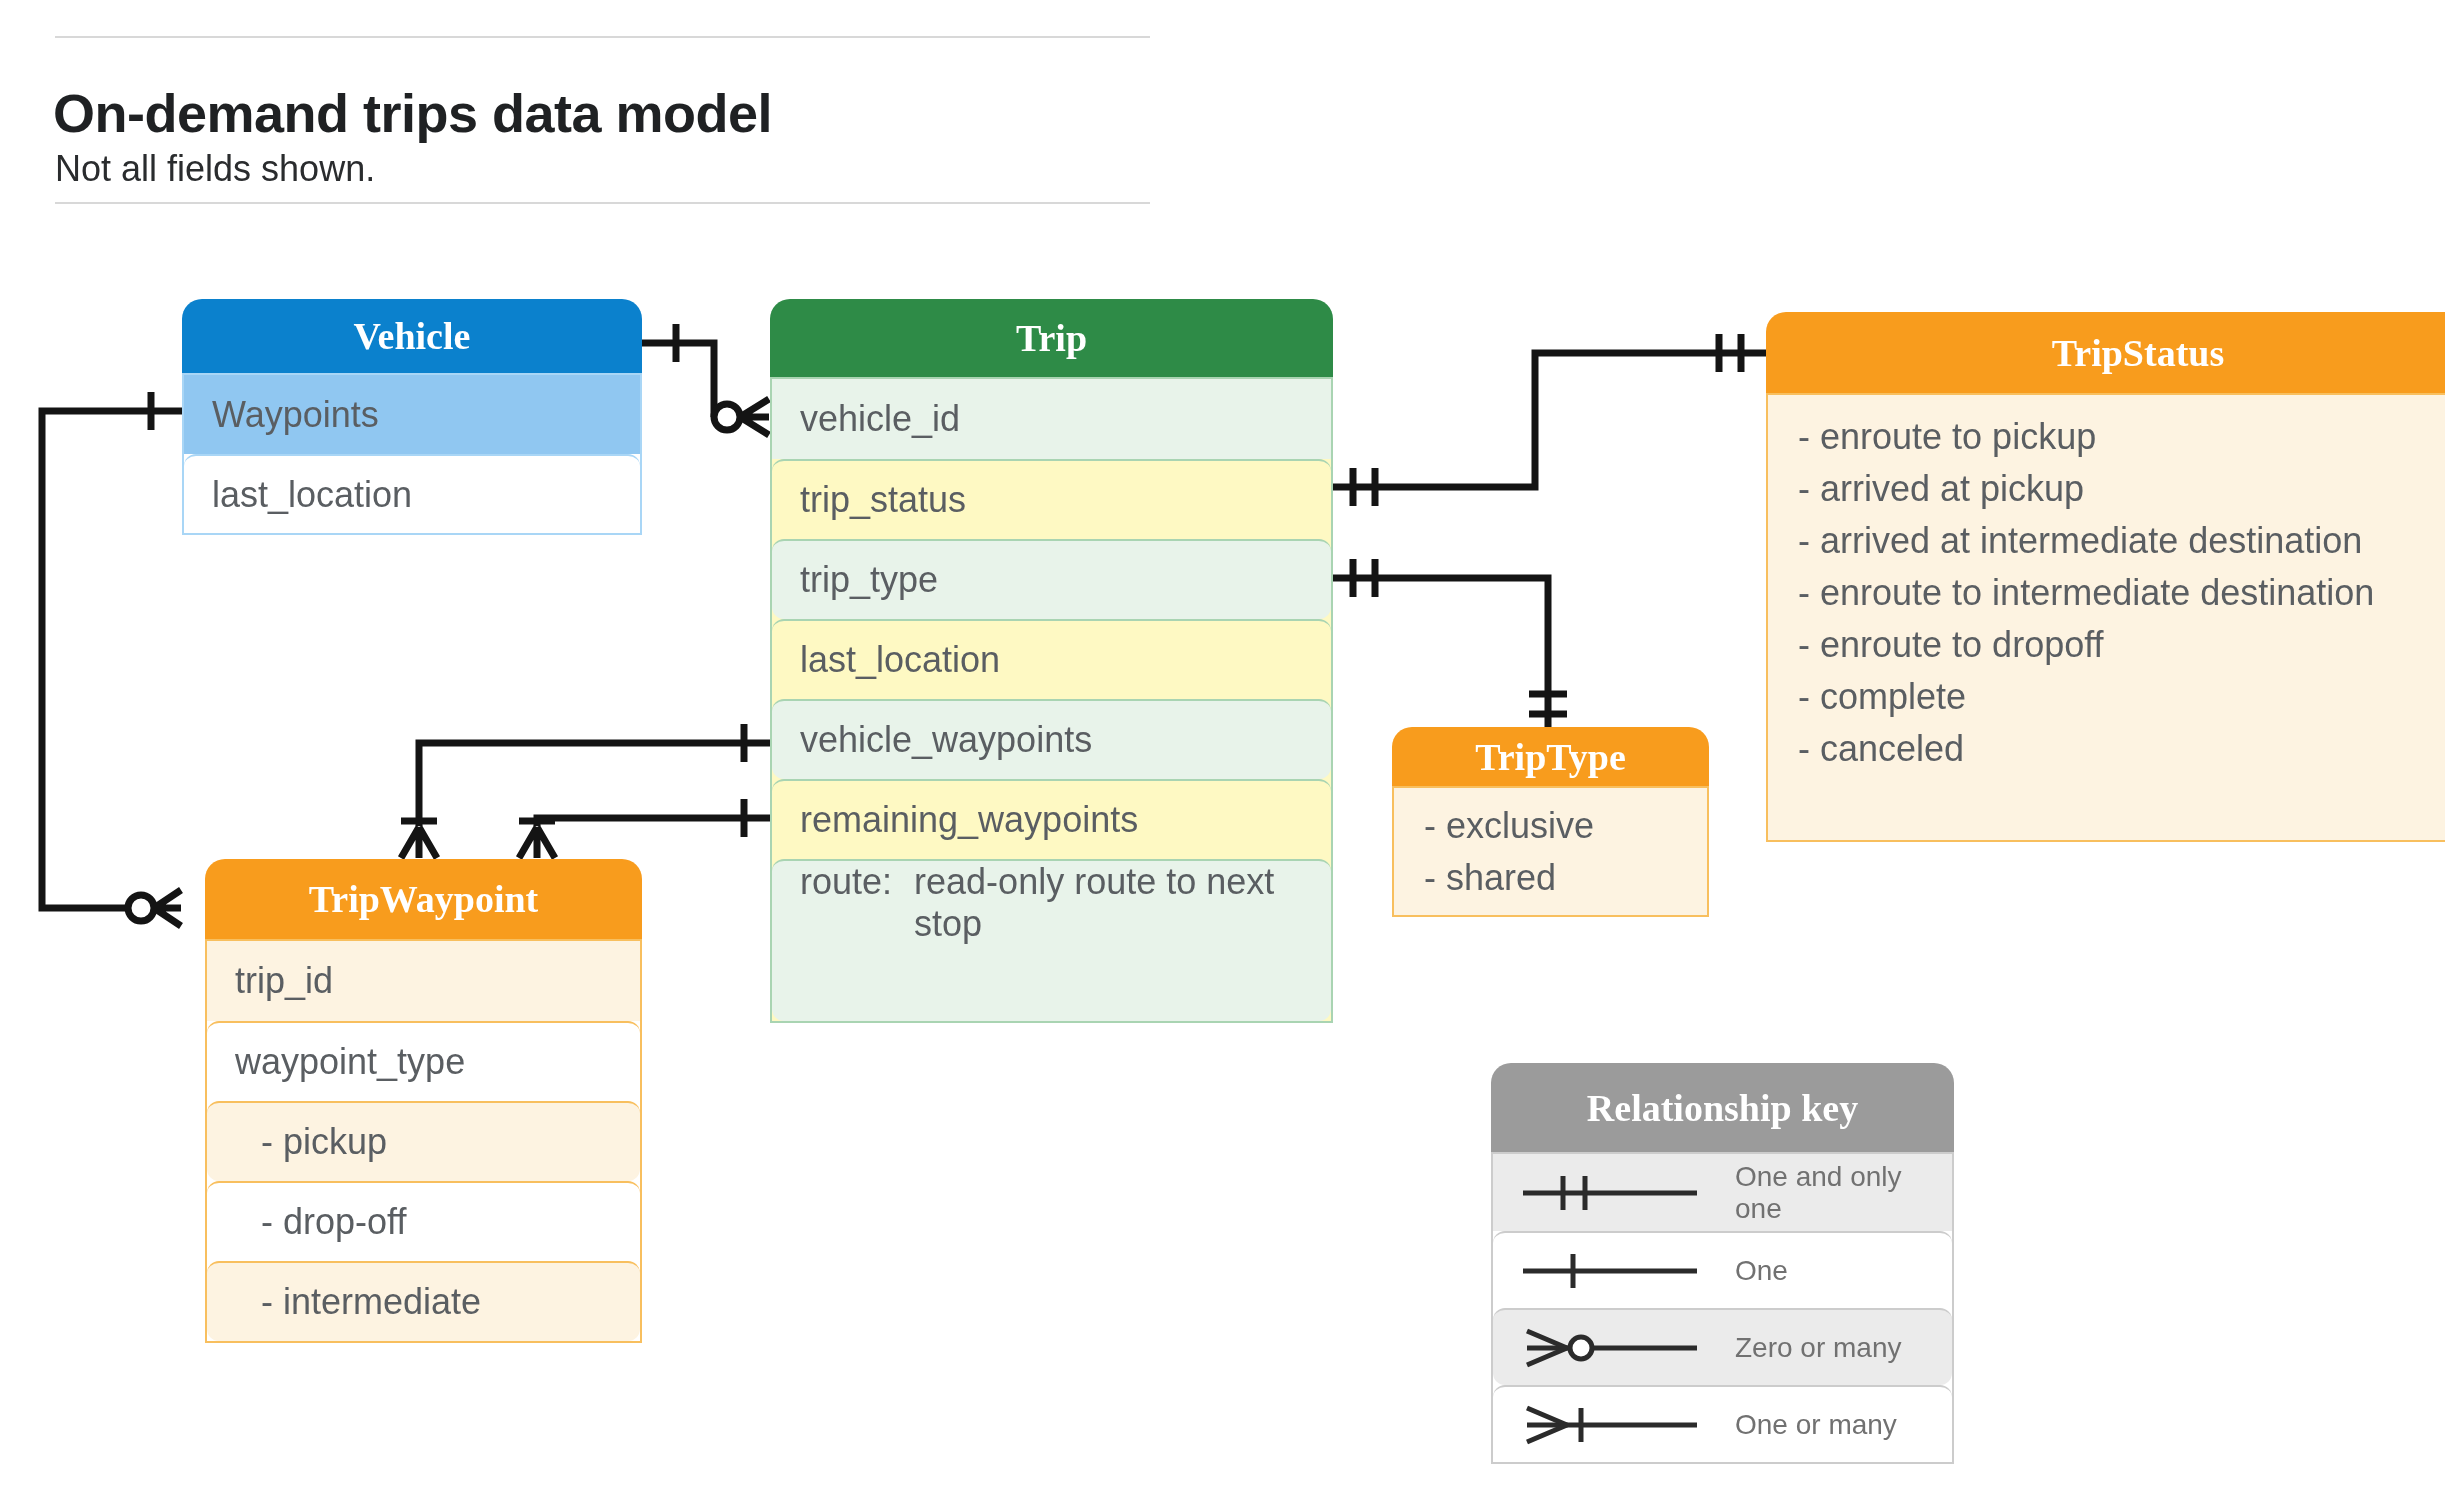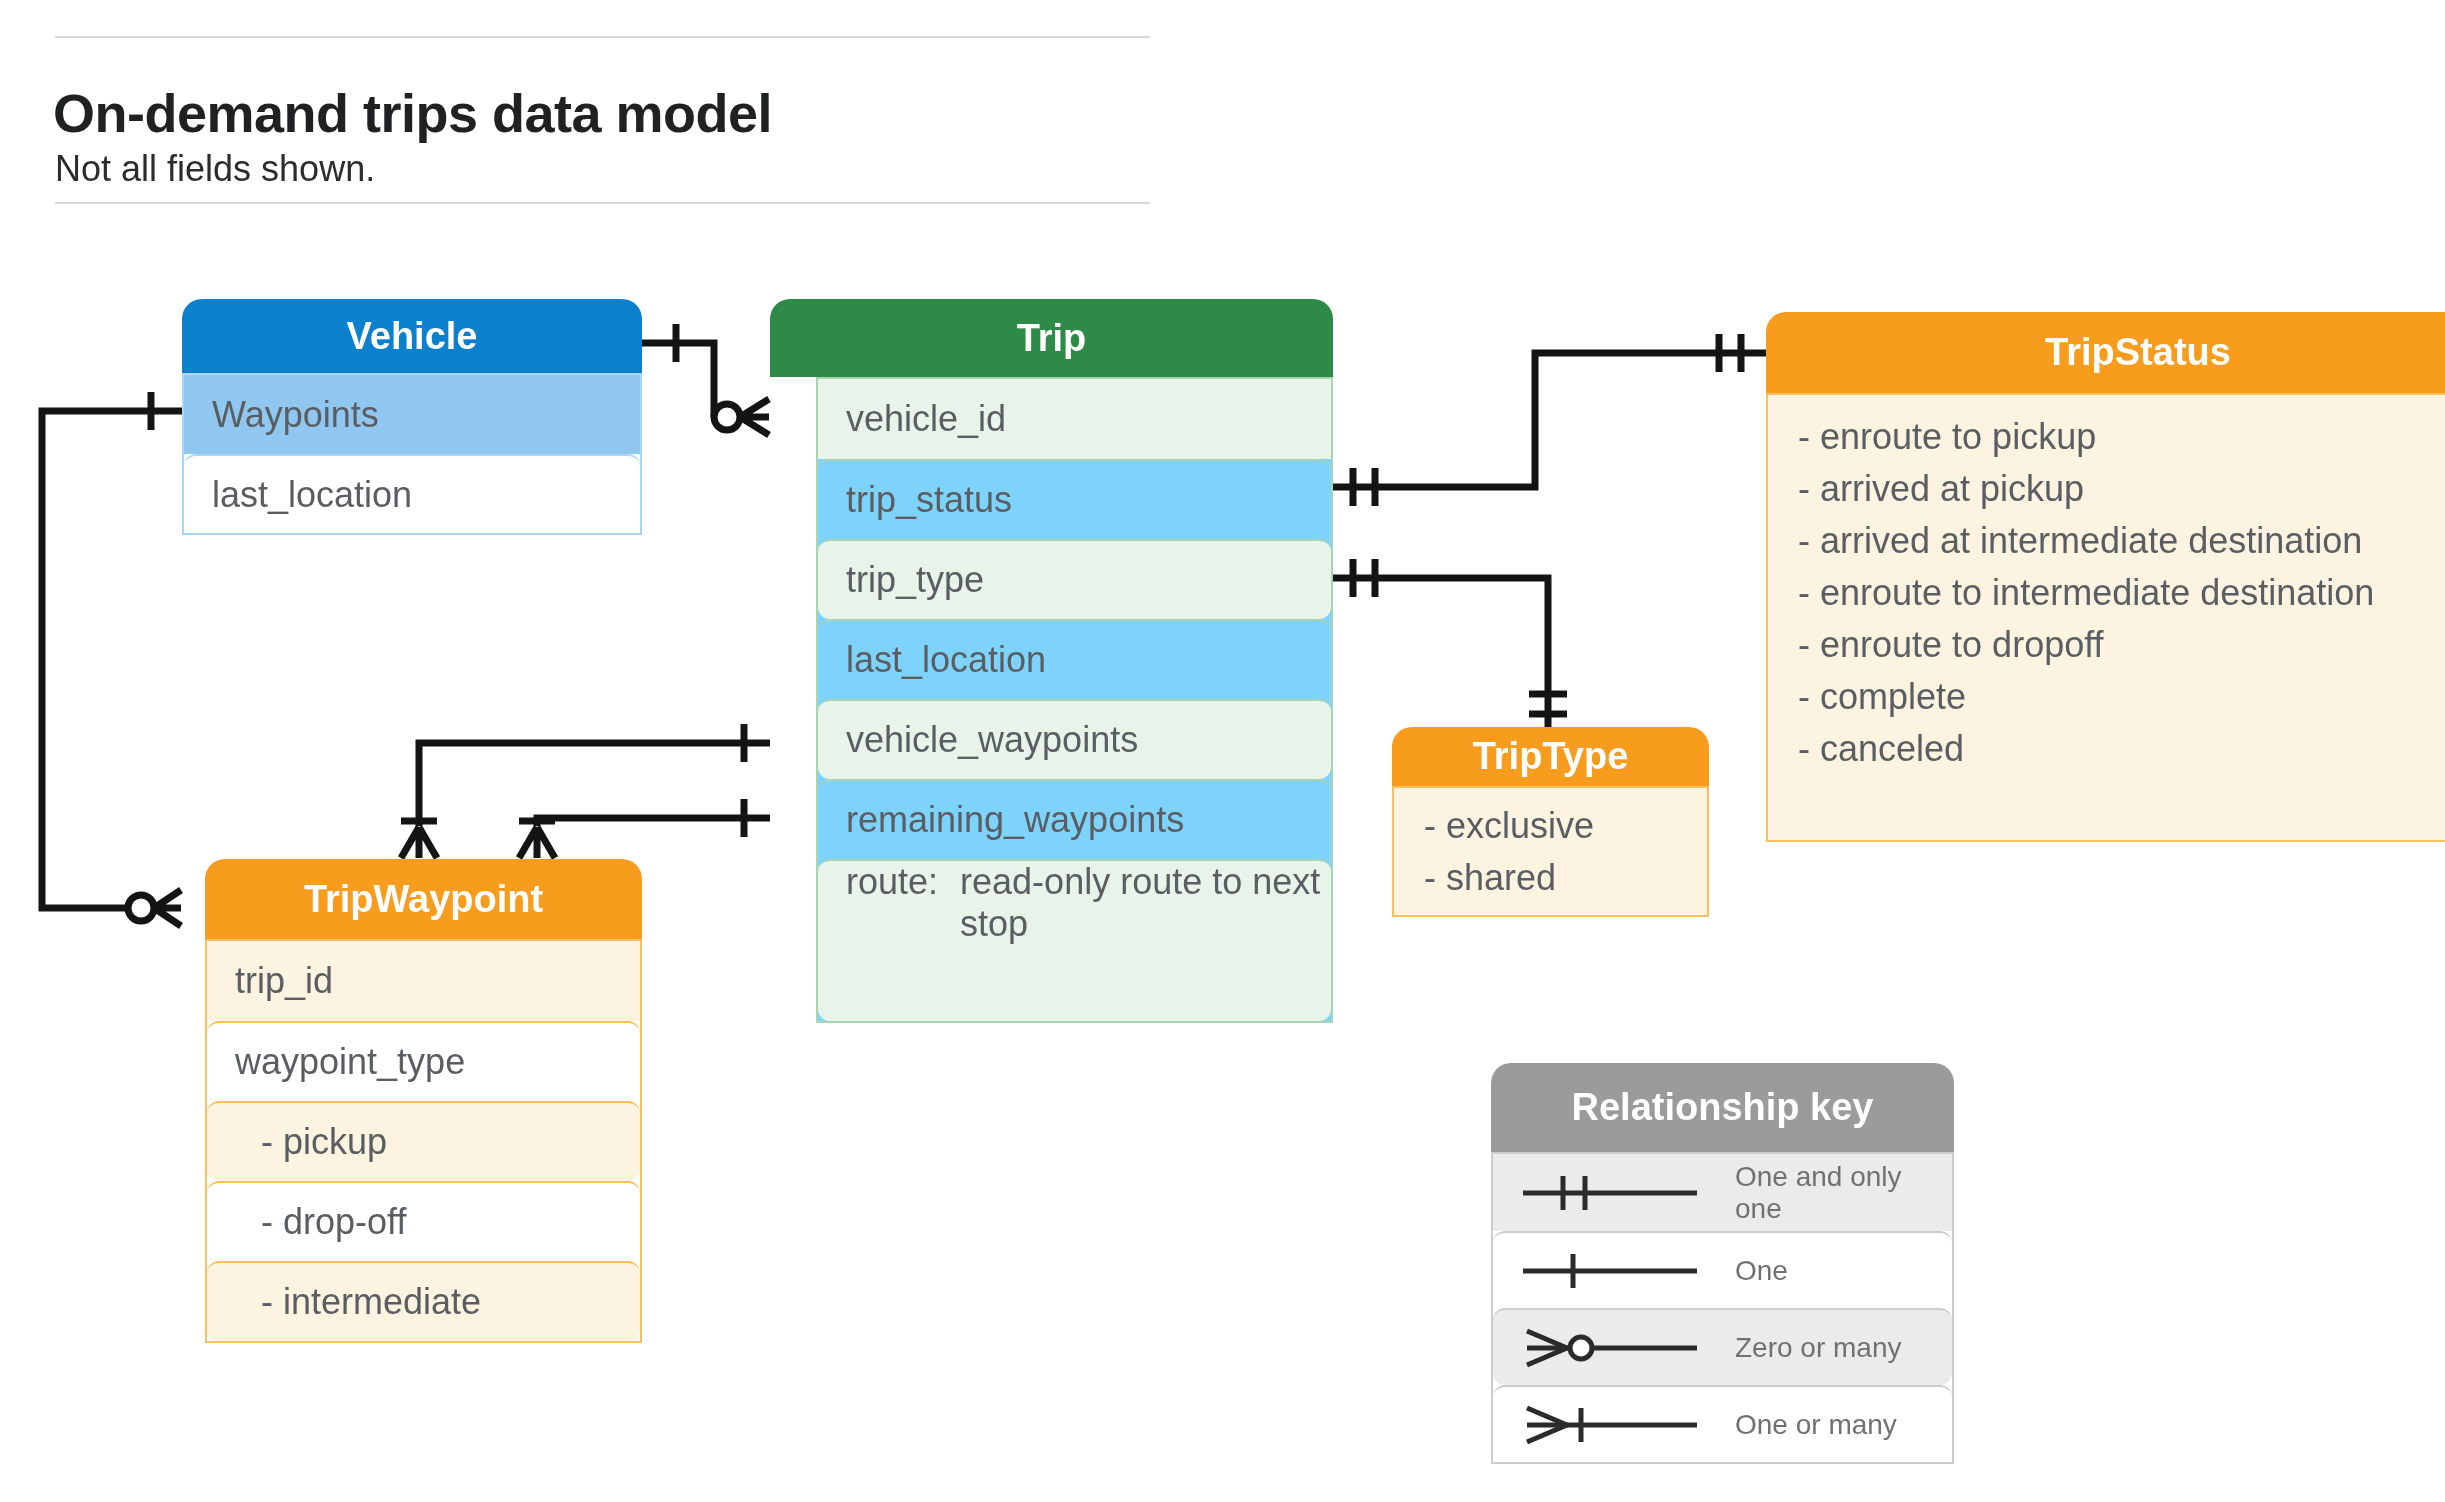--- a/index.html
+++ b/index.html
@@ -9,39 +9,39 @@
   }
   .rule{position:absolute;height:2px;background:#d8d8d8;left:55px;width:1095px;}
   .rule-top{top:36px;}
   .rule-bottom{top:202px;}
   .page-title{position:absolute;left:53px;top:82px;font-size:54px;font-weight:700;color:#1f2123;letter-spacing:-0.5px;}
   .page-subtitle{position:absolute;left:55px;top:148px;font-size:36px;color:#2a2c2e;}
 
   .entity{position:absolute;box-sizing:border-box;}
   .ehead{
     box-sizing:border-box;border-top-left-radius:20px;border-top-right-radius:20px;
-    color:#ffffff;font-weight:700;font-size:38px;display:flex;align-items:center;justify-content:center;
+    color:#ffffff;font-weight:700;font-size:38px;display:flex;align-items:center;justify-content:center;font-family:Liberation Serif, serif;
   }
   .ebody{box-sizing:border-box;border:2px solid;}
   .row{box-sizing:border-box;display:flex;align-items:center;padding-left:28px;font-size:36px;}
   .row + .row{border-top:2px solid;border-radius:12px;}
   .indent{padding-left:54px;}
 
   
   .vehicle{left:182px;top:299px;width:460px;}
   .vehicle .ehead{height:74px;background:#0b81cd;}
   .vehicle .ebody{border-color:#a9d6f6;background:#ffffff;}
   .vehicle .row{height:79px;}
   .vehicle .row + .row{border-color:#a9d6f6;}
   .tint-blue{background:#90c7f1;}
 
   
   .trip{left:770px;top:299px;width:563px;}
   .trip .ehead{height:78px;background:#2e8b47;}
-  .trip .ebody{border-color:#a9d4b2;background:#7dd3fc;margin-left:46px;}
+  .trip .ebody{border-color:#a9d4b2;background:#fef9c3;}
   .trip .row{height:80px;}
   .trip .row + .row{border-color:#a9d4b2;}
   .tint-green{background:#e8f3ea;}
   .route-row{height:162px !important;flex-direction:row;align-items:flex-start !important;justify-content:center;gap:22px;}
 
   
   .orange .ehead{background:#f89c1d;}
   .orange .ebody{border-color:#f8bf5e;background:#ffffff;}
   .orange .row + .row{border-color:#f8bf5e;}
 

